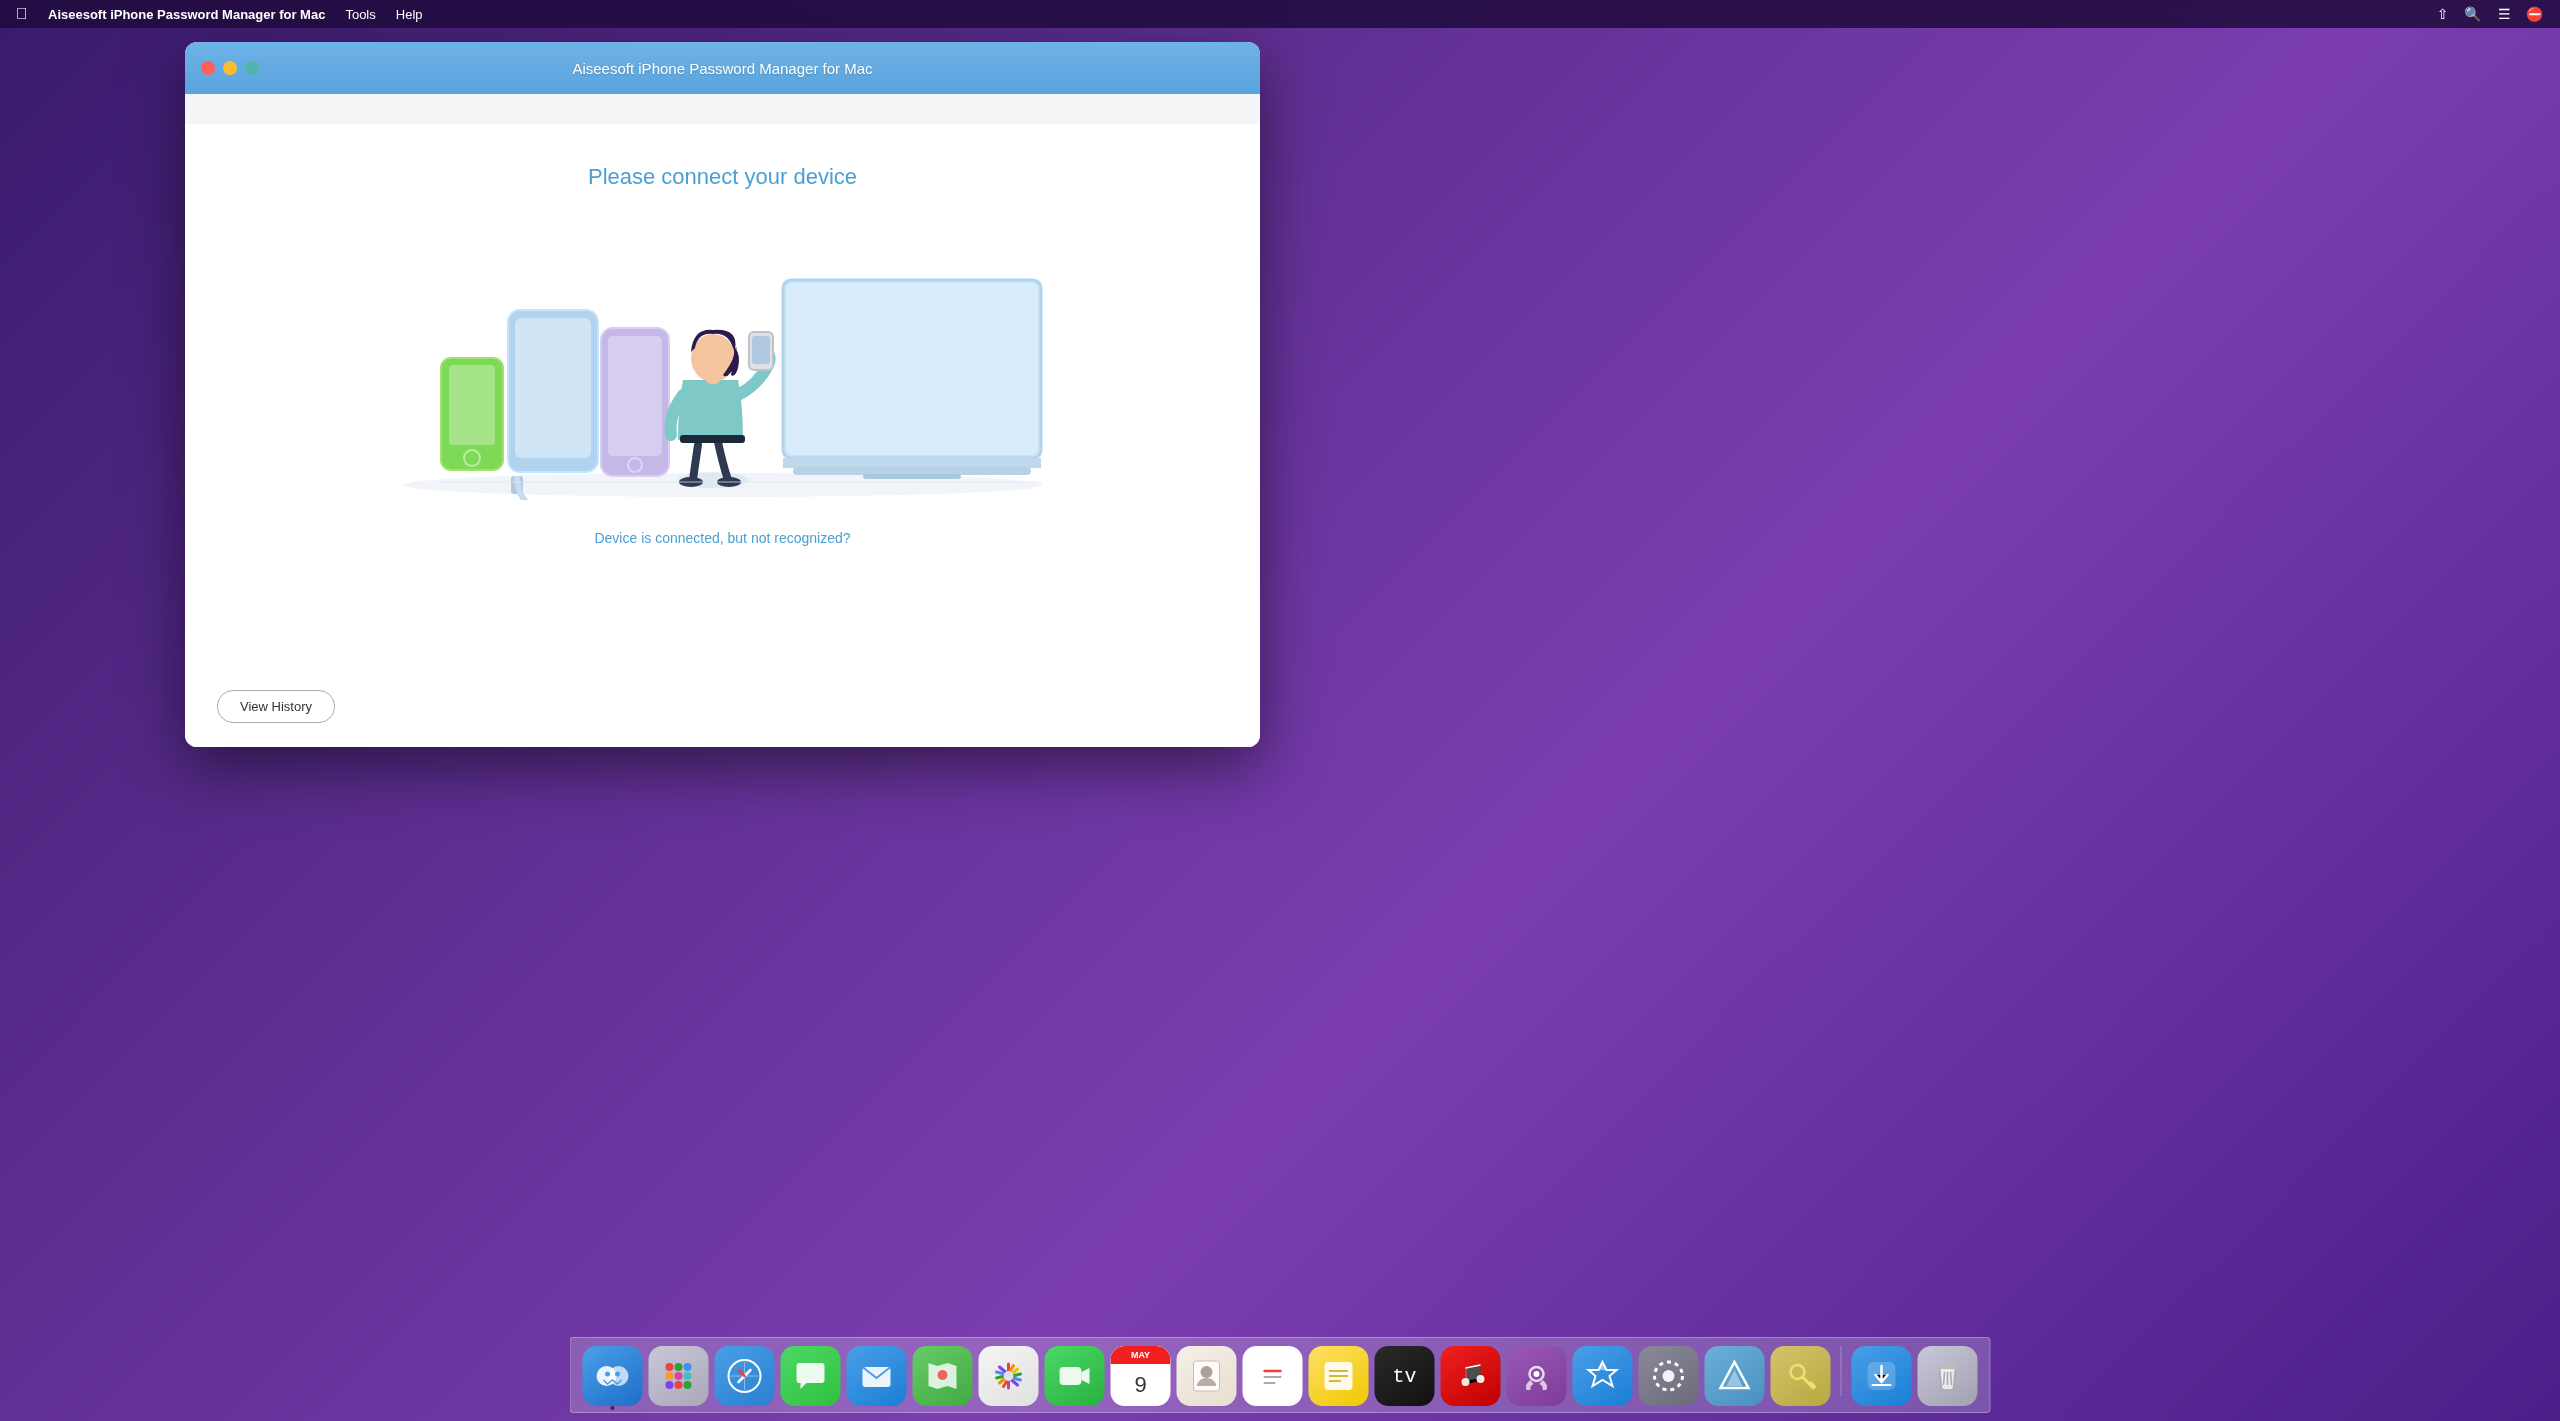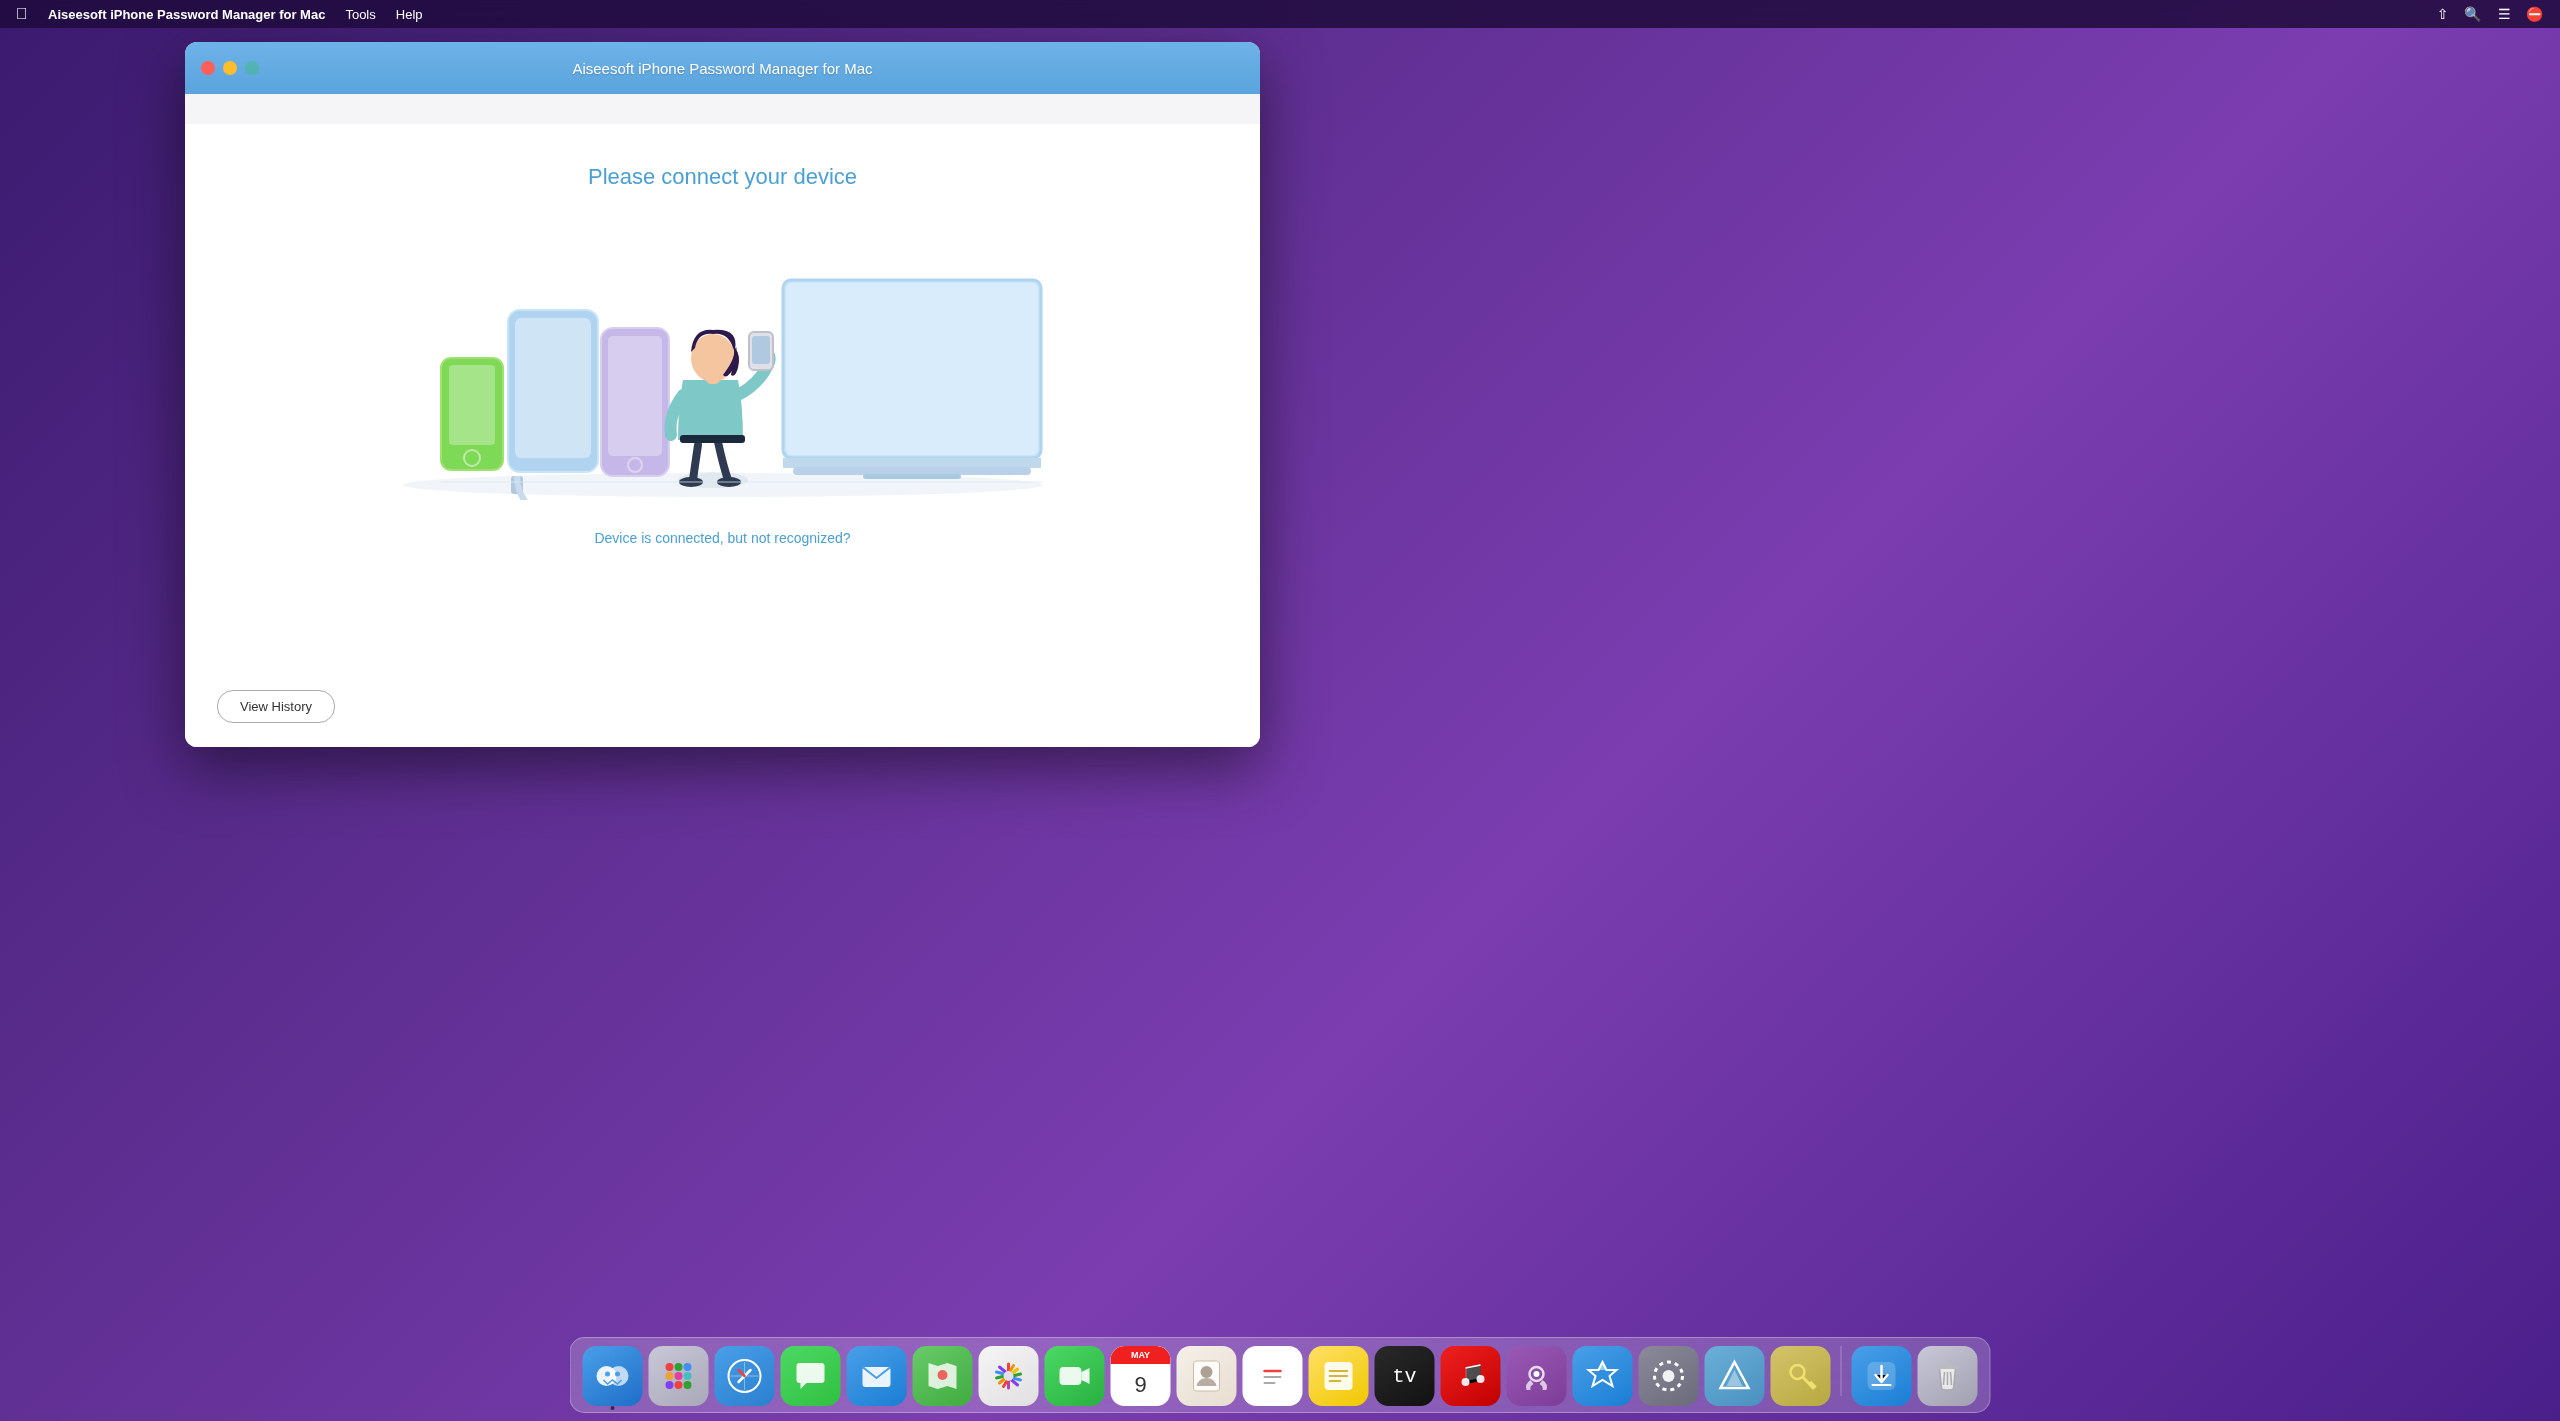--- a/index.html
+++ b/index.html
@@ -164,21 +164,21 @@
     .dock {
       position: absolute;
       bottom: 8px;
       left: 50%;
       transform: translateX(-50%);
       display: flex;
       align-items: flex-start;
       gap: 6px;
       background: rgba(255,255,255,0.2);
       backdrop-filter: blur(20px);
-      border-radius: 15px;
+      border-radius: 4px;
       padding: 8px 12px 6px;
       border: 1px solid rgba(255,255,255,0.3);
     }
 
     .dock-item {
       width: 60px;
       height: 60px;
       border-radius: 14px;
       cursor: pointer;
       display: flex;

